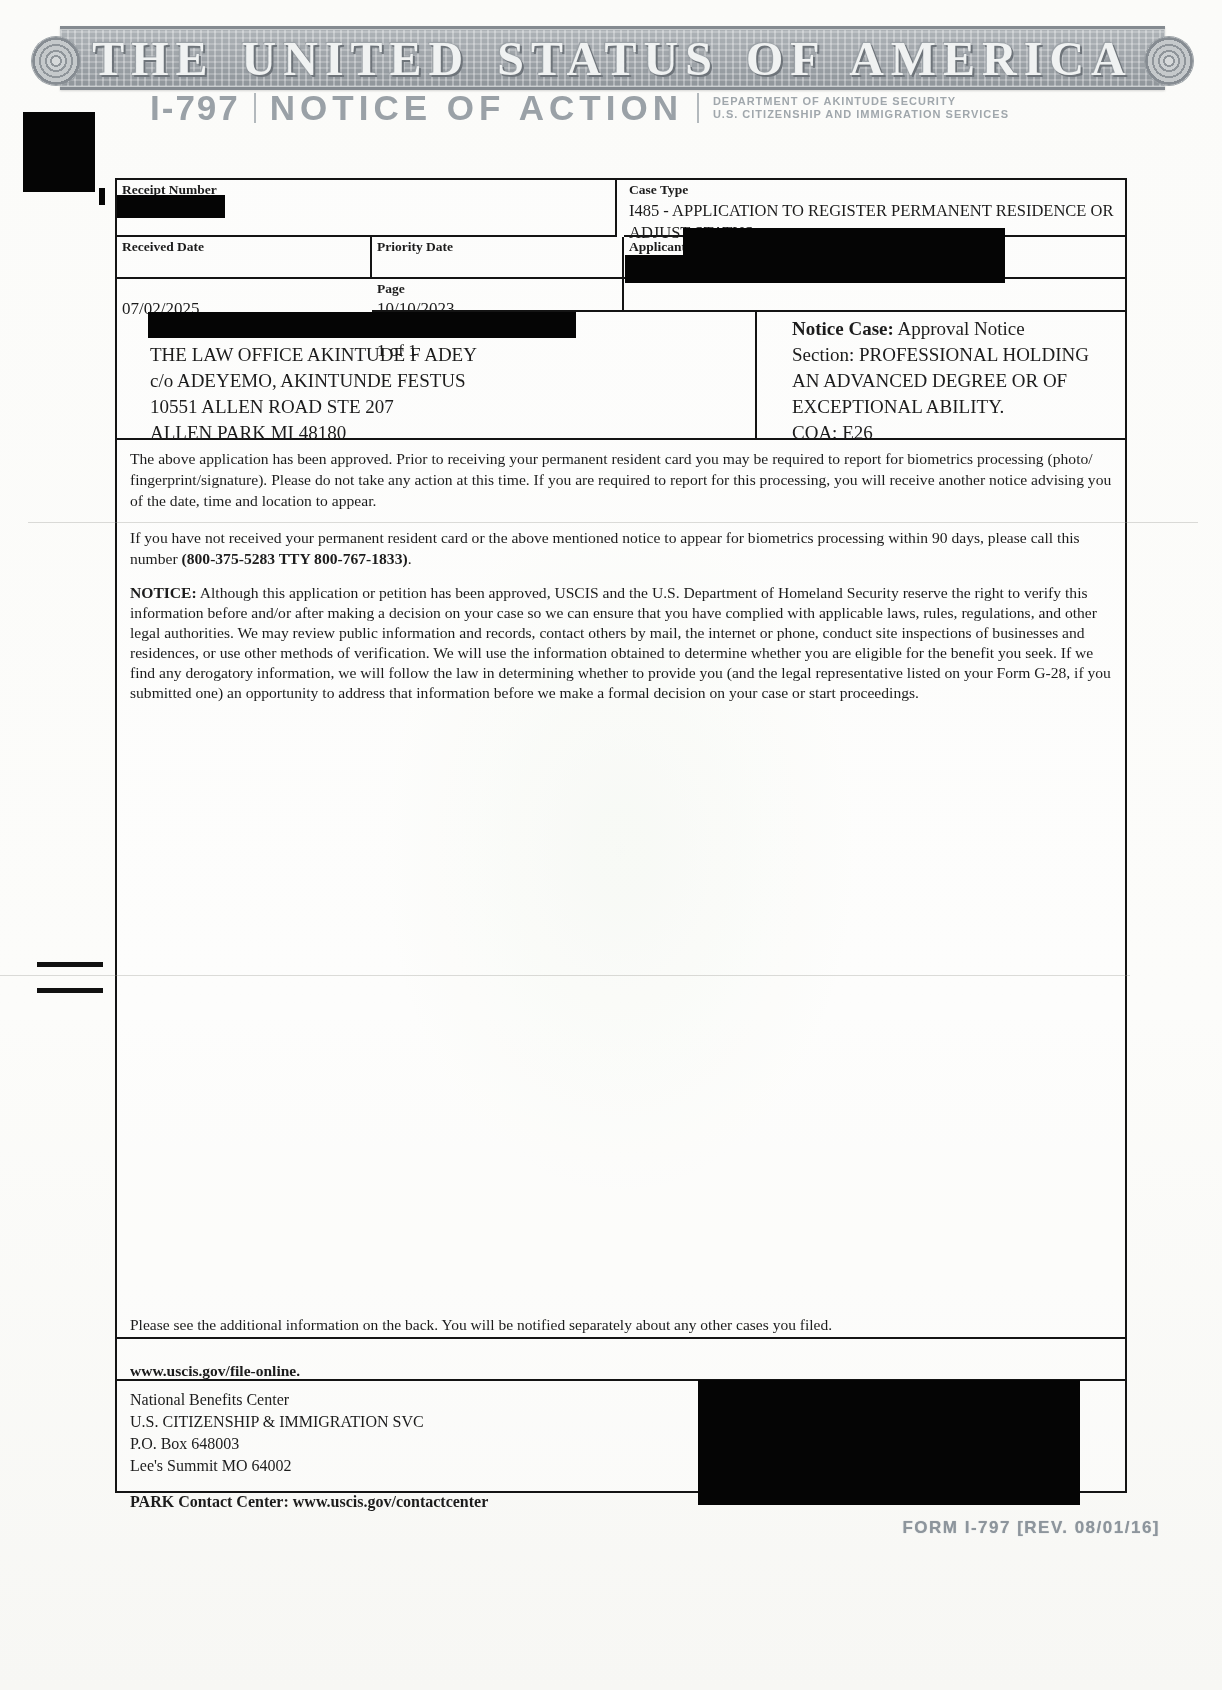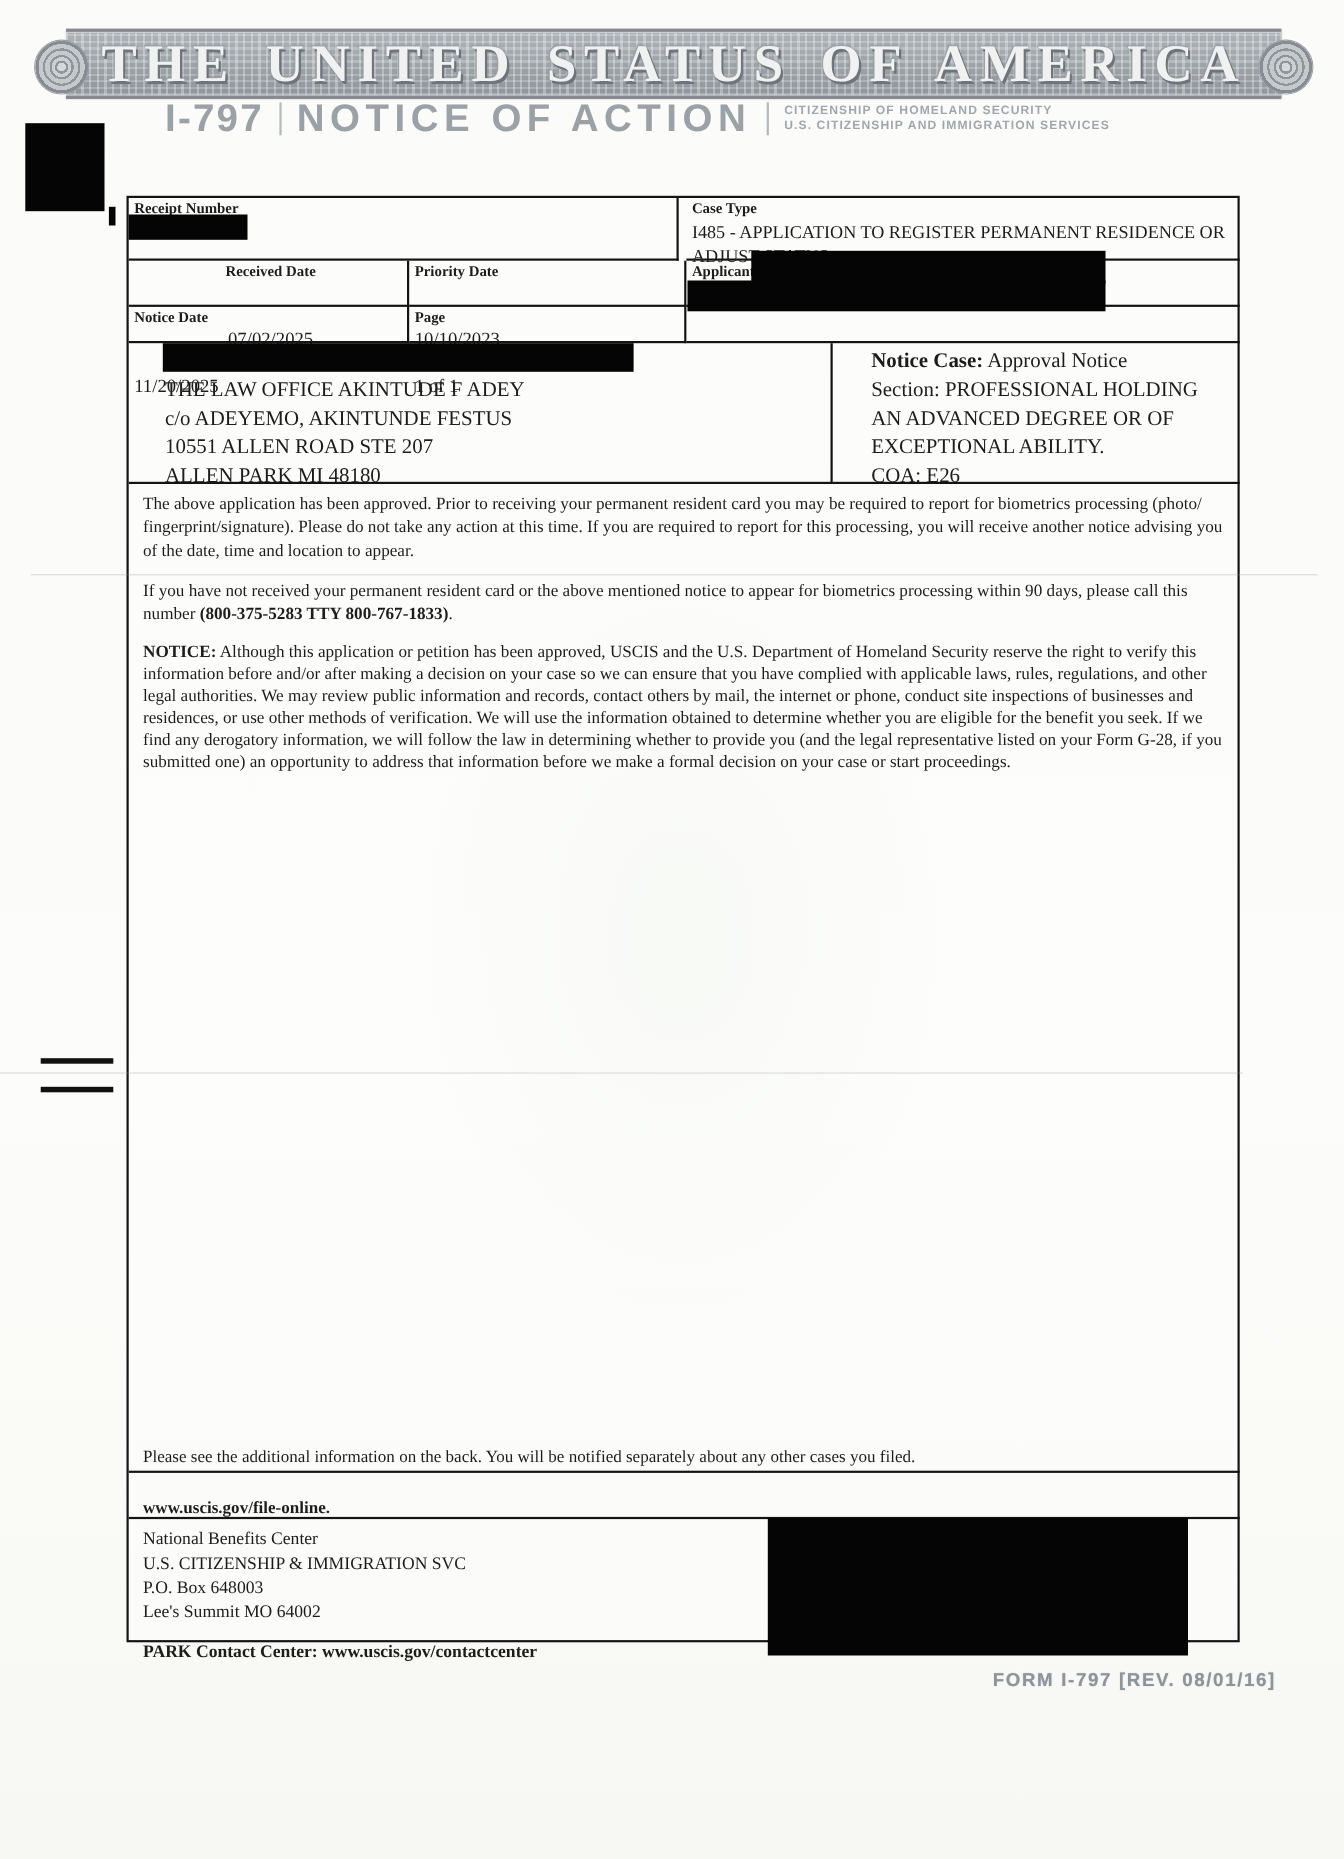--- a/index.html
+++ b/index.html
@@ -88,54 +88,50 @@
     <div class="banner-title">THE UNITED STATUS OF AMERICA</div>
     <div class="rosette right"></div>
   </div>
 
   <div class="subheader">
     <span class="form-code">I-797</span>
     <span class="sub-divider"></span>
     <span class="form-title">NOTICE OF ACTION</span>
     <span class="sub-divider"></span>
     <span class="dept-block">
-      <span>CITIZENSHIP OF HOMELAND SECURITY</span><br>
+      <span>DEPARTMENT OF AKINTUDE SECURITY</span><br>
       <span>U.S. CITIZENSHIP AND IMMIGRATION SERVICES</span>
     </span>
   </div>
 
   <div class="redact" style="left:23px; top:112px; width:72px; height:80px;"></div>
   <div class="redact" style="left:99px; top:188px; width:6px; height:17px;"></div>
 
   <div class="mainbox">
 
     <div class="cell bb br" style="left:0; top:0; width:500px; height:57px;">
       <div class="cell-label">Receipt Number</div>
     </div>
     <div class="cell bb" style="left:507px; top:0; width:503px; height:57px;">
       <div class="cell-label">Case Type</div>
       <div class="caseval">I485 - APPLICATION TO REGISTER PERMANENT RESIDENCE OR ADJUST STATUS</div>
     </div>
 
-    <div class="cell bb br" style="left:0; top:57px; width:255px; height:42px;text-align:center;">
+    <div class="cell bb br" style="left:0; top:57px; width:255px; height:42px;">
       <div class="cell-label">Received Date</div>
       <div class="cell-value">07/02/2025</div>
     </div>
     <div class="cell bb br" style="left:255px; top:57px; width:252px; height:42px;">
       <div class="cell-label">Priority Date</div>
       <div class="cell-value">10/10/2023</div>
     </div>
     <div class="cell bb" style="left:507px; top:57px; width:503px; height:42px;">
       <div class="cell-label" style="display:inline-block;">Applicant</div>
     </div>
 
-    <div class="cell bb br" style="left:0; top:99px; width:255px; height:33px;">
-      <div class="cell-label">Notice Date</div>
-      <div class="cell-value">11/20/2025</div>
-    </div>
     <div class="cell bb br" style="left:255px; top:99px; width:252px; height:33px;">
       <div class="cell-label">Page</div>
       <div class="cell-value">1 of 1</div>
     </div>
     <div class="cell bb" style="left:507px; top:99px; width:503px; height:33px;"></div>
 
     <div class="cell bb br" style="left:0; top:132px; width:640px; height:128px;">
       <div style="position:absolute; left:33px; top:30px;">
         <div class="addr-line">THE LAW OFFICE AKINTUDE F ADEY</div>
         <div class="addr-line">c/o ADEYEMO, AKINTUNDE FESTUS</div>

